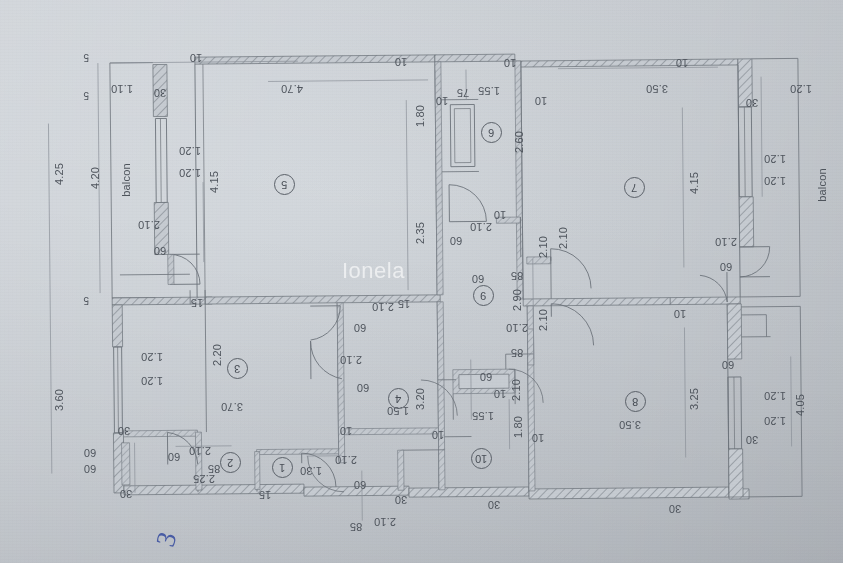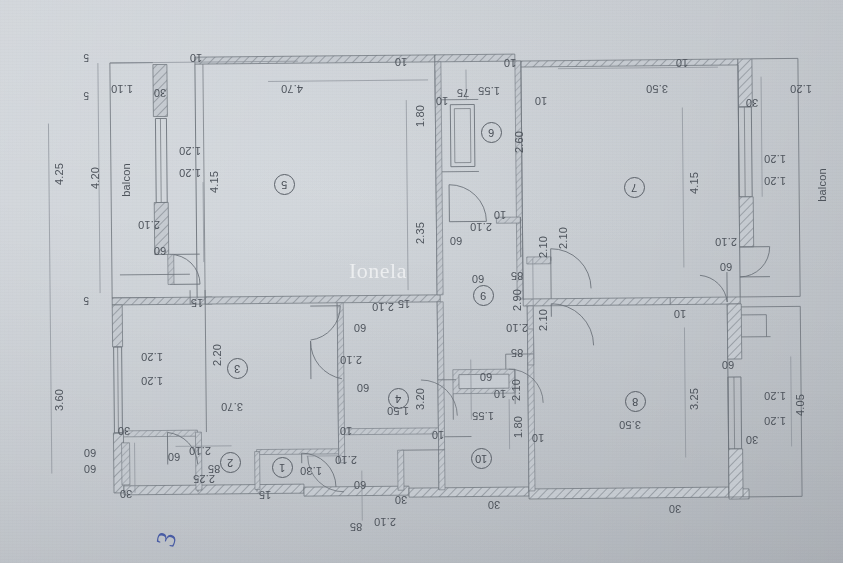--- a/index.html
+++ b/index.html
@@ -419,17 +419,17 @@
         <span>8</span>
       </div>
       <div class="roomnum" style="left: 473px; top: 285px;">
         <span>9</span>
       </div>
       <div class="roomnum" style="left: 471px; top: 448px;">
         <span>10</span>
       </div>
     </div>
 
-  <div class="watermark" style="left:349px; top:258px;font-family:Liberation Serif, serif;">Ionela</div>
+  <div class="watermark" style="left:342px; top:258px;">Ionela</div>
 
   <div class="penmark" style="left:160px; top:524px;">3</div>
 
 </div>
 
 </body></html>

